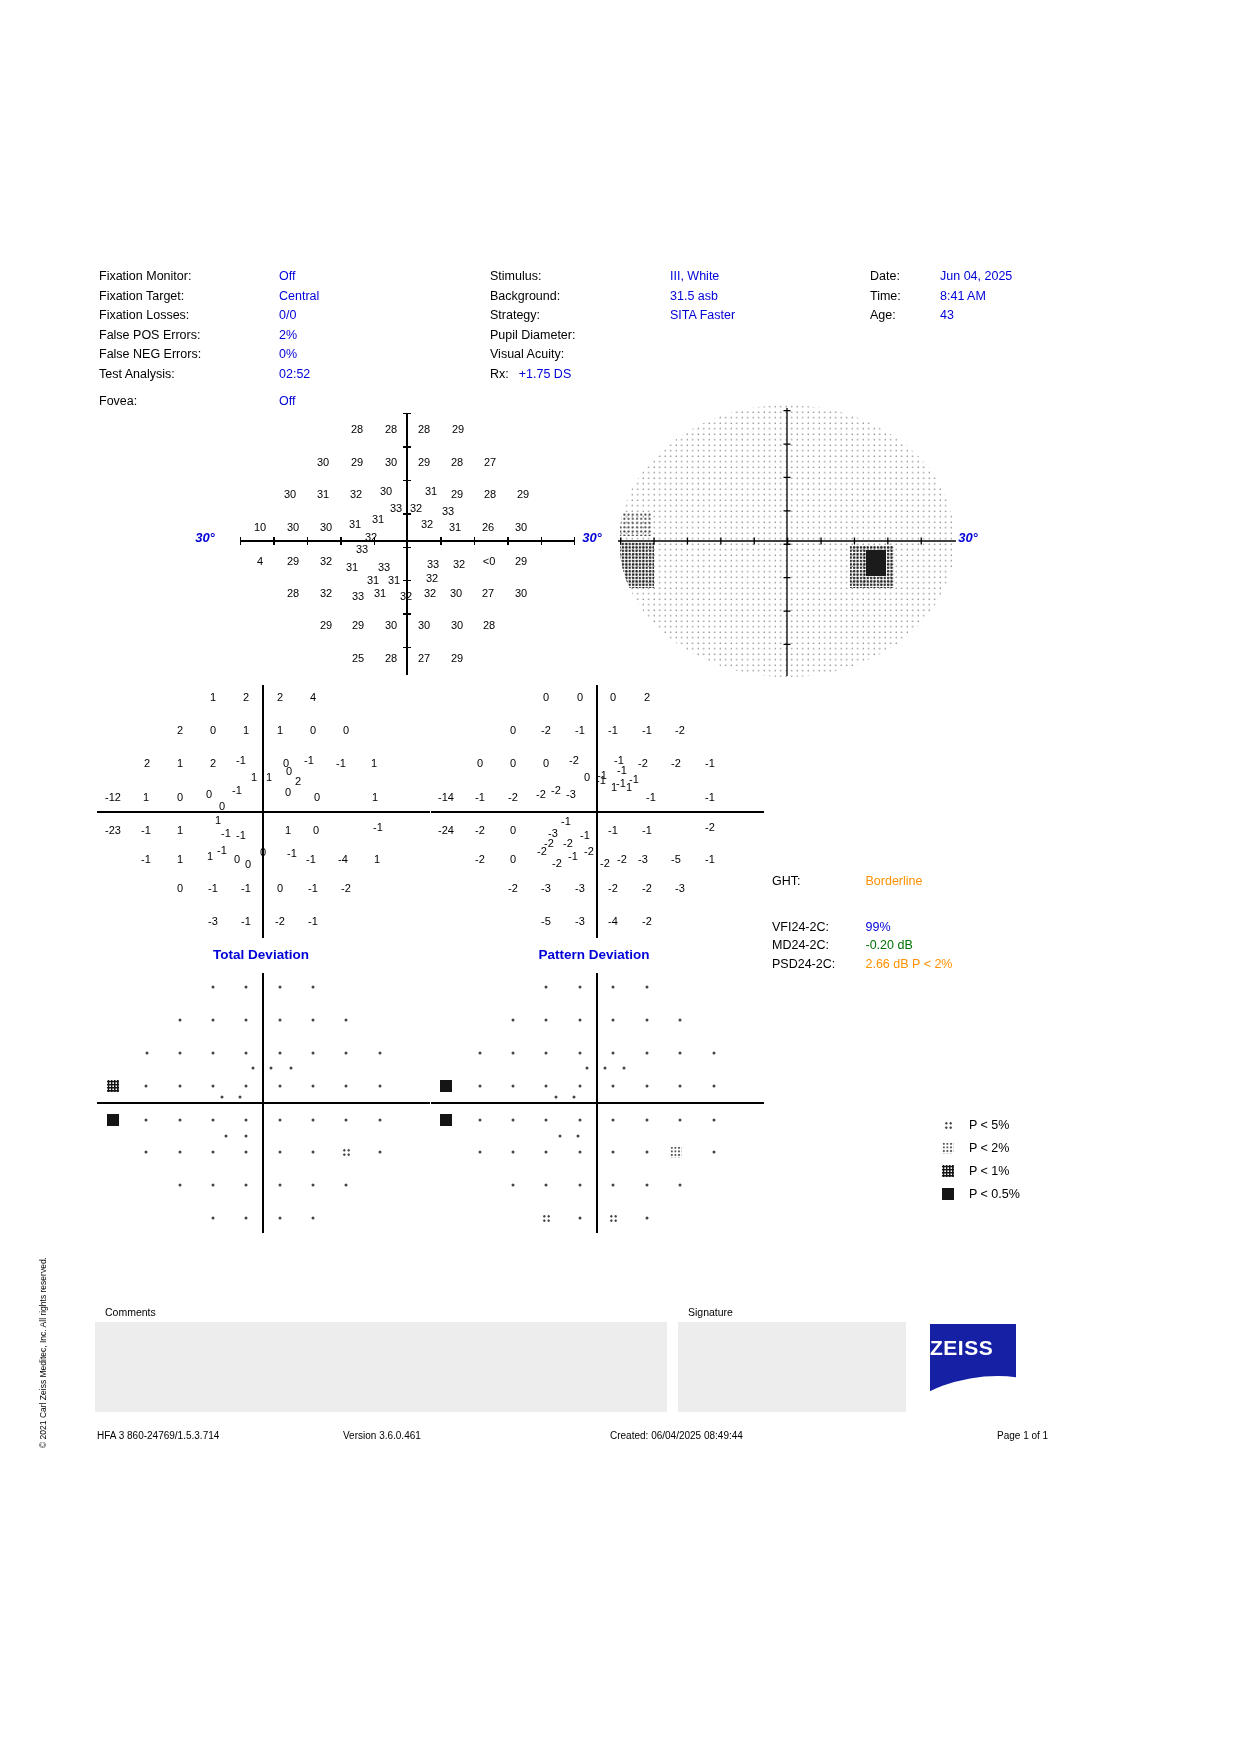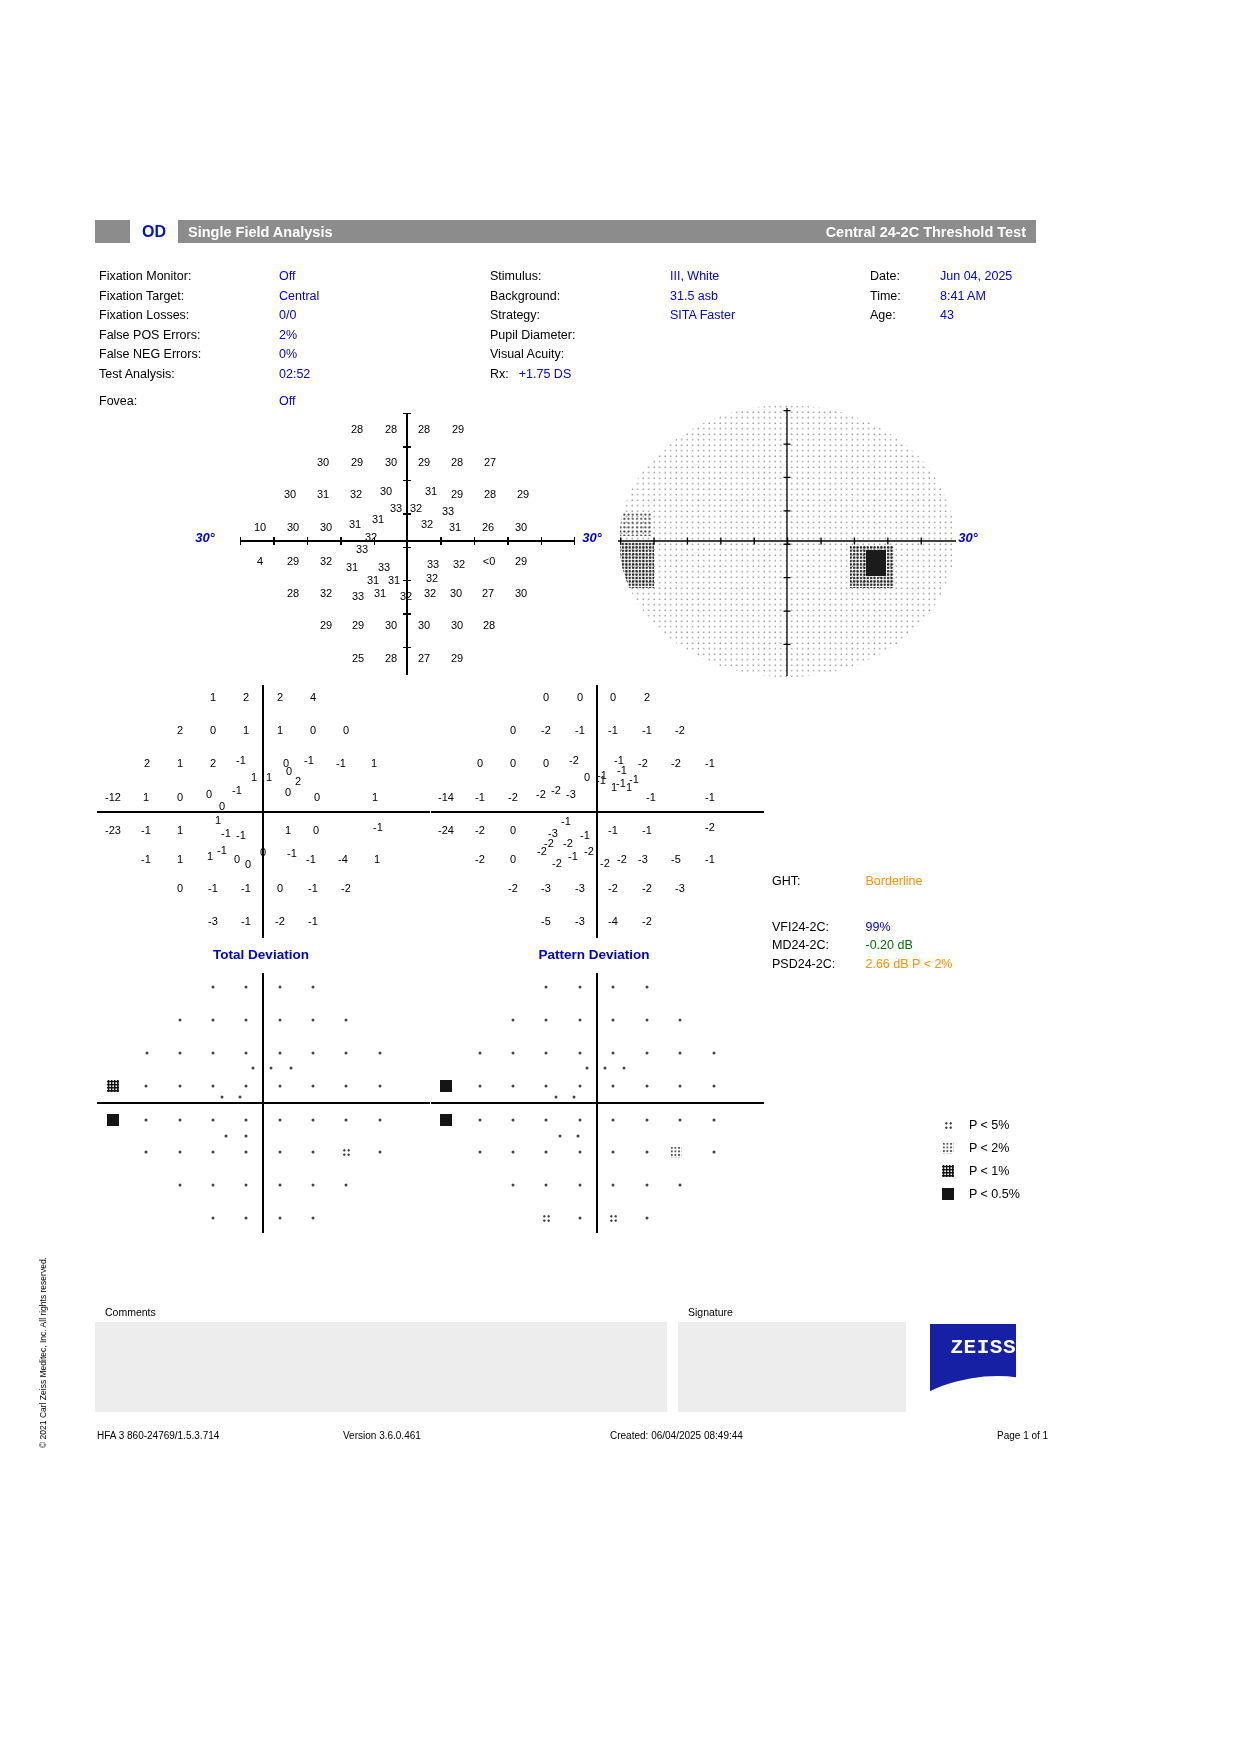--- a/index.html
+++ b/index.html
@@ -58,40 +58,32 @@
   .legend-symcell{width:16px;display:flex;justify-content:center;}
   .legend-label{margin-left:13px;font-size:12.5px;}
 
   
   .section-label{position:absolute;font-size:10.5px;}
   .graybox{position:absolute;background:#ededed;}
 
   .zeiss{position:absolute;left:930px;top:1324px;width:86px;height:80px;overflow:hidden;}
   .zeiss-blue{position:absolute;inset:0;background:#1520a5;}
   .zeiss-wave{position:absolute;left:-27px;bottom:-36px;width:145px;height:62px;background:#fff;border-radius:50%;transform:rotate(-10deg);}
-  .zeiss-text{position:absolute;top:12px;width:100%;text-align:right;color:#fff;
-              font-family:Liberation Mono, monospace;font-weight:bold;font-size:21px;letter-spacing:.5px;}
+  .zeiss-text{position:absolute;top:12px;width:100%;text-align:left;color:#fff;
+              font-family:Liberation Sans, sans-serif;font-weight:bold;font-size:21px;letter-spacing:.5px;}
 
   .footer-item{position:absolute;font-size:10px;white-space:nowrap;}
   .copyright{position:absolute;left:38px;top:1448px;transform:rotate(-90deg);transform-origin:0 0;
              font-size:8.5px;white-space:nowrap;}
 </style>
 </head>
 <body>
 
 <div id="canvas">
 
-  <div class="header-bar">
-    <div class="hb-seg1"></div>
-    <div class="hb-od">OD</div>
-    <div class="hb-main">
-      <span>Single Field Analysis</span>
-      <span>Central 24-2C Threshold Test</span>
-    </div>
-  </div>
 
   <div class="kv" style="left:99px;top:269px;">
       <div class="kv-row"><span class="kv-label">Fixation Monitor:</span><span class="kv-value">Off</span></div>
       <div class="kv-row"><span class="kv-label">Fixation Target:</span><span class="kv-value">Central</span></div>
       <div class="kv-row"><span class="kv-label">Fixation Losses:</span><span class="kv-value">0/0</span></div>
       <div class="kv-row"><span class="kv-label">False POS Errors:</span><span class="kv-value">2%</span></div>
       <div class="kv-row"><span class="kv-label">False NEG Errors:</span><span class="kv-value">0%</span></div>
       <div class="kv-row"><span class="kv-label">Test Analysis:</span><span class="kv-value">02:52</span></div>
     </div>
   <div class="kv" style="left:99px;top:394px;">

